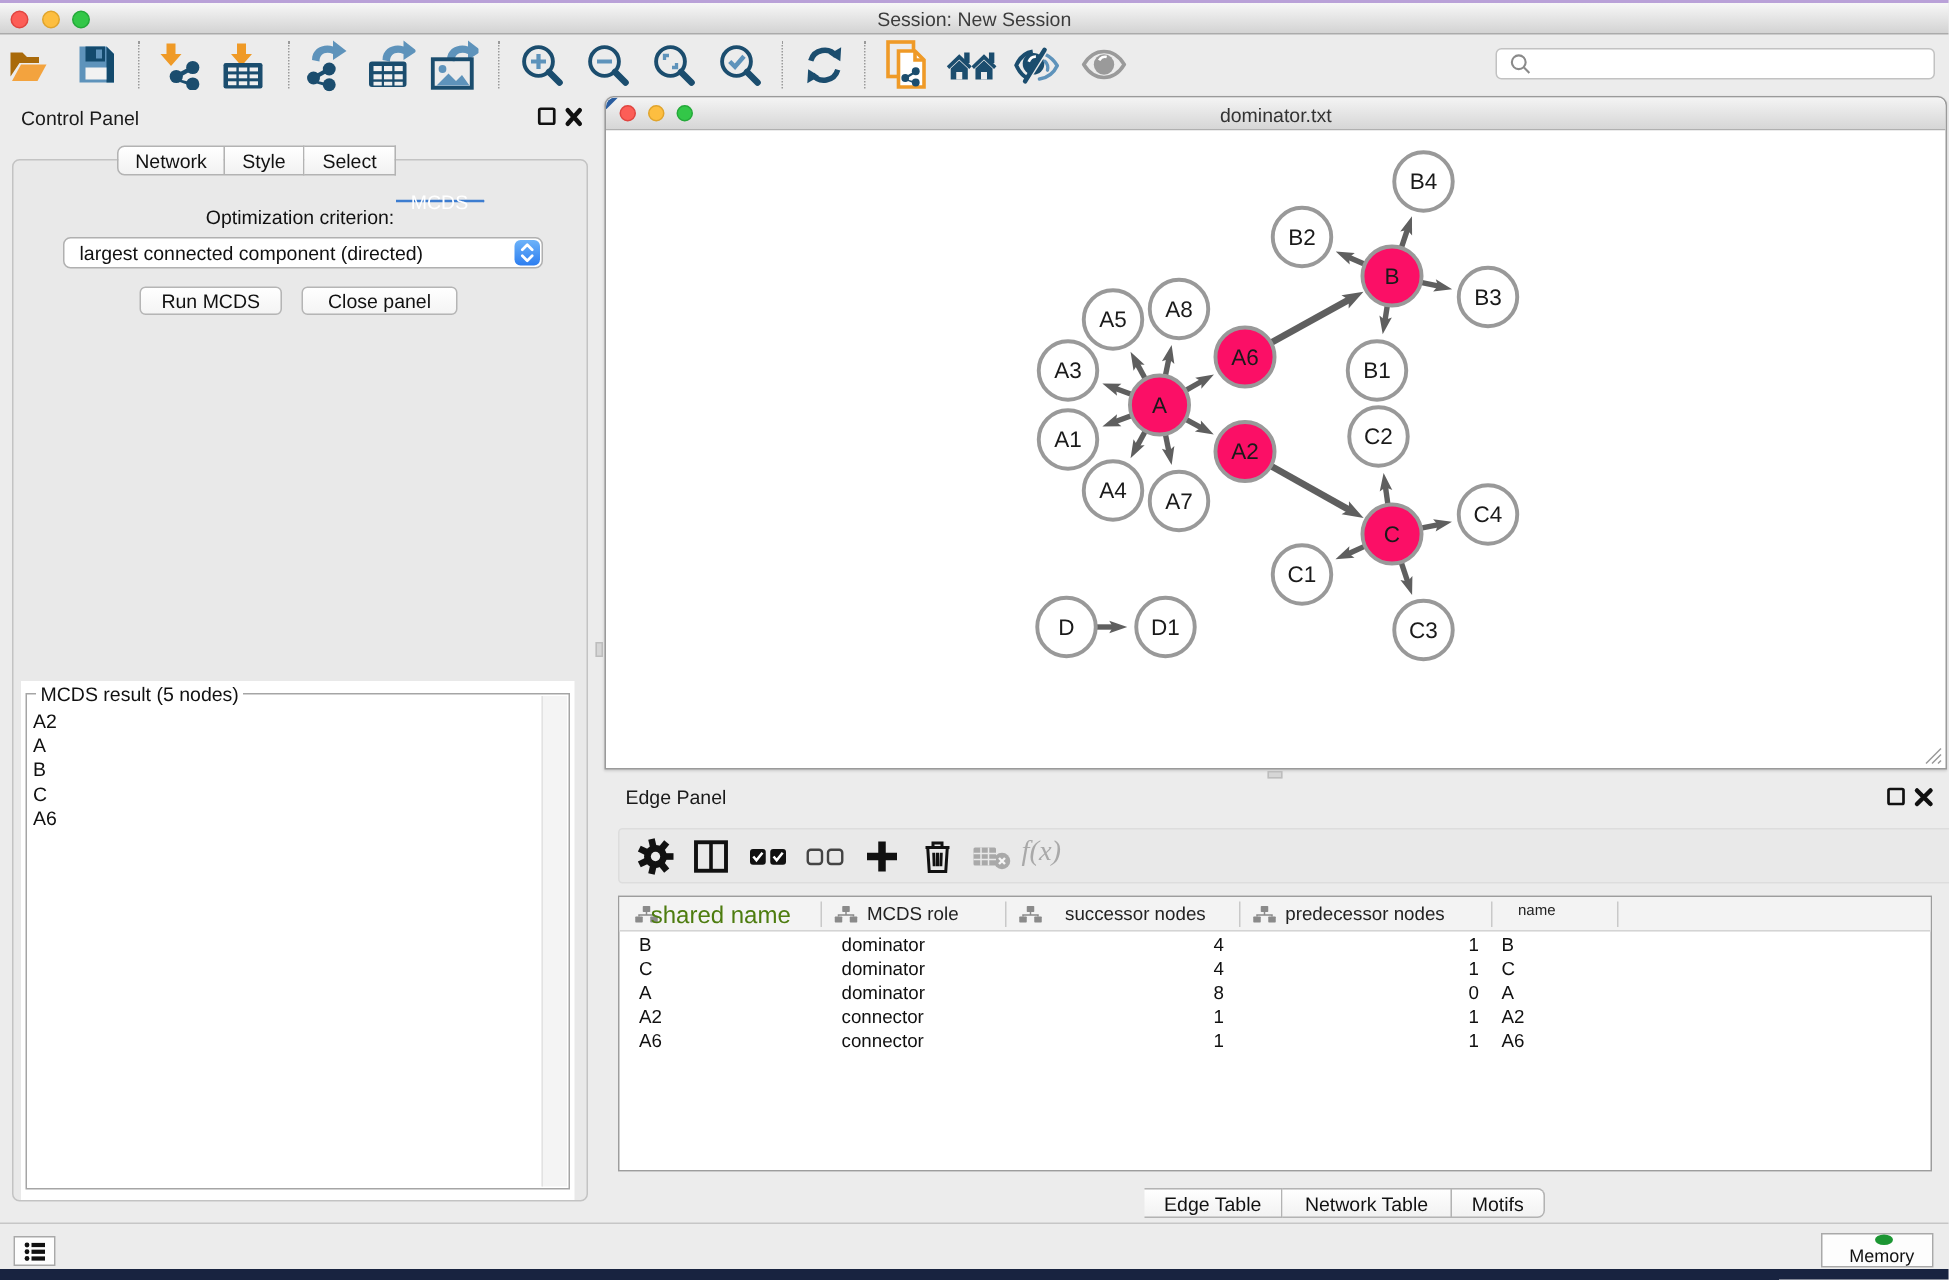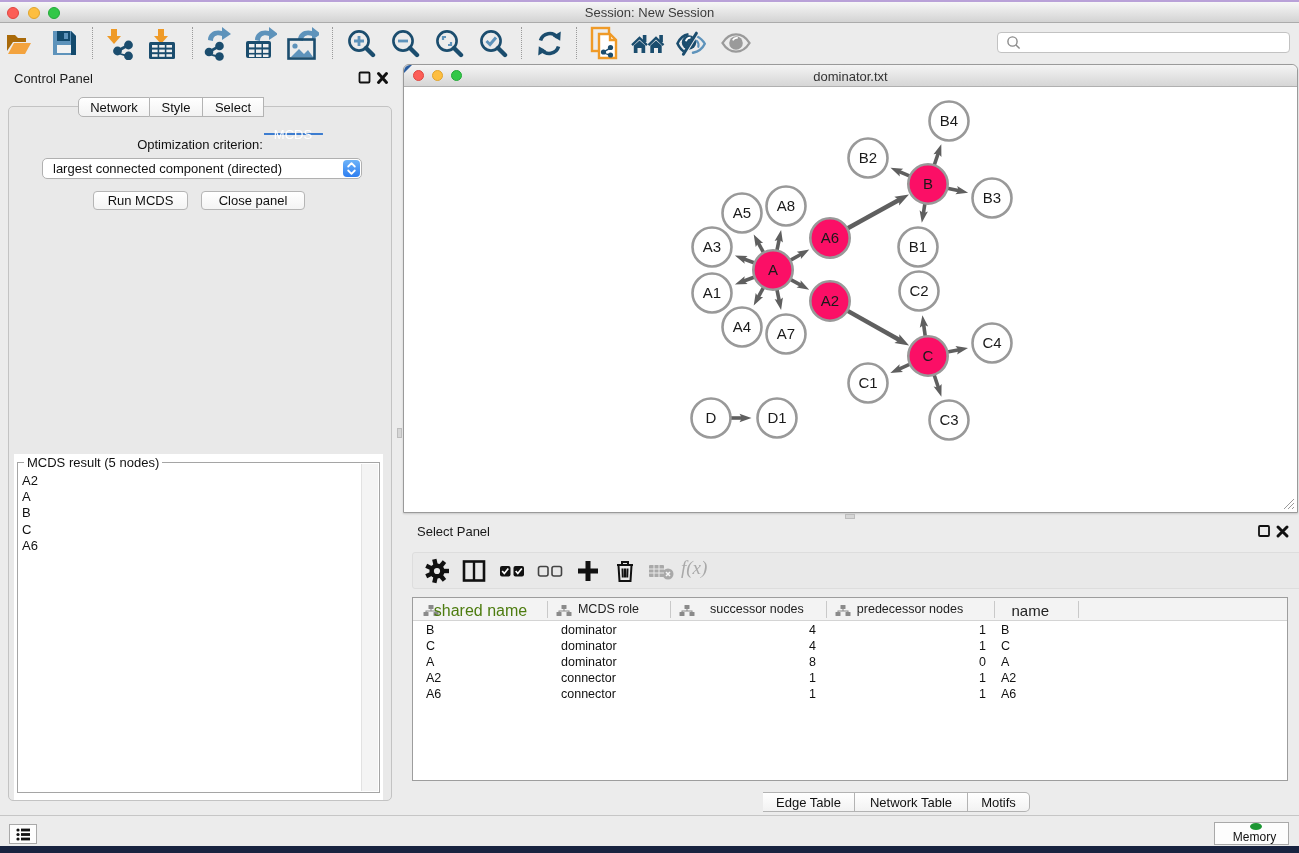--- a/index.html
+++ b/index.html
@@ -295,21 +295,21 @@
 <circle cx="306" cy="330" r="19.5" fill="#ffffff" stroke="#999999" stroke-width="2.6"></circle>
       <text x="306" y="335" text-anchor="middle" font-size="15" fill="#1a1a1a">D</text>
 <circle cx="372" cy="330" r="19.5" fill="#ffffff" stroke="#999999" stroke-width="2.6"></circle>
       <text x="372" y="335" text-anchor="middle" font-size="15" fill="#1a1a1a">D1</text>
  </svg>
  <svg style="position:absolute;right:2px;bottom:2px;" width="12" height="12" viewBox="0 0 12 12">
       <path d="M11 1 L1 11 M11 5 L5 11 M11 9 L9 11" stroke="#9a9a9a" stroke-width="1"></path>
     </svg>
 </div>
 
-<div class="abs paneltitle" style="left:417px;top:524px;">Select Panel</div>
+<div class="abs paneltitle" style="left:417px;top:524px;">Edge Panel</div>
 <svg class="abs" style="left:1257px;top:524px;" width="34" height="15" viewBox="0 0 34 15">
  <rect x="2" y="2" width="10" height="10" fill="none" stroke="#111" stroke-width="1.8" rx="1"></rect>
  <path d="M21 3 L30 12 M30 3 L21 12" stroke="#111" stroke-width="3" stroke-linecap="round"></path>
 </svg>
 <div class="abs" style="left:412px;top:552px;width:976px;height:37px;background:#e9e9e9;border:1px solid #dddddd;border-radius:3px;">
     <svg style="position:absolute;left:11px;top:5px;" width="26" height="26" viewBox="0 0 26 26">
       <g fill="#111">
         <circle cx="13" cy="13" r="7.6"></circle>
         <rect x="-2.2" y="-2.2" width="4.4" height="6" transform="translate(22.8,13.0) rotate(90)"></rect>
         <rect x="-2.2" y="-2.2" width="4.4" height="6" transform="translate(19.1,20.7) rotate(141)"></rect>
@@ -401,21 +401,21 @@
     <div style="position:absolute;left:257px;top:4px;width:156px;font-size:12.5px;color:#222;padding-left:40px;">successor nodes</div>
     <div style="position:absolute;left:422px;top:5px;"><svg width="16" height="13" viewBox="0 0 16 13">
         <g fill="#8a8a8a">
           <rect x="5.5" y="1" width="5" height="4" rx="0.5"></rect>
           <rect x="0.5" y="8" width="5" height="4" rx="0.5"></rect>
           <rect x="10.5" y="8" width="5" height="4" rx="0.5"></rect>
           <path d="M7.5 5 L7.5 6.5 L2.5 6.5 L2.5 8 L3.5 8 L3.5 7.5 L12.5 7.5 L12.5 8 L13.5 8 L13.5 6.5 L8.5 6.5 L8.5 5 Z"></path>
         </g>
       </svg></div>
     <div style="position:absolute;left:413px;top:4px;width:168px;text-align:center;font-size:12.5px;color:#222;">predecessor nodes</div>
-    <div style="position:absolute;left:552px;top:4px;width:84px;text-align:right;font-size:15px;color:#222;">name</div>
+    <div style="position:absolute;left:599px;top:4px;width:84px;text-align:left;font-size:10px;color:#222;">name</div>
     <div style="position:absolute;left:13px;top:25px;font-size:12.5px;color:#111;">B</div>
     <div style="position:absolute;left:148px;top:25px;font-size:12.5px;color:#111;">dominator</div>
     <div style="position:absolute;left:263px;top:25px;width:140px;text-align:right;font-size:12.5px;color:#111;">4</div>
     <div style="position:absolute;left:433px;top:25px;width:140px;text-align:right;font-size:12.5px;color:#111;">1</div>
     <div style="position:absolute;left:588px;top:25px;font-size:12.5px;color:#111;">B</div>
     <div style="position:absolute;left:13px;top:41px;font-size:12.5px;color:#111;">C</div>
     <div style="position:absolute;left:148px;top:41px;font-size:12.5px;color:#111;">dominator</div>
     <div style="position:absolute;left:263px;top:41px;width:140px;text-align:right;font-size:12.5px;color:#111;">4</div>
     <div style="position:absolute;left:433px;top:41px;width:140px;text-align:right;font-size:12.5px;color:#111;">1</div>
     <div style="position:absolute;left:588px;top:41px;font-size:12.5px;color:#111;">C</div>

